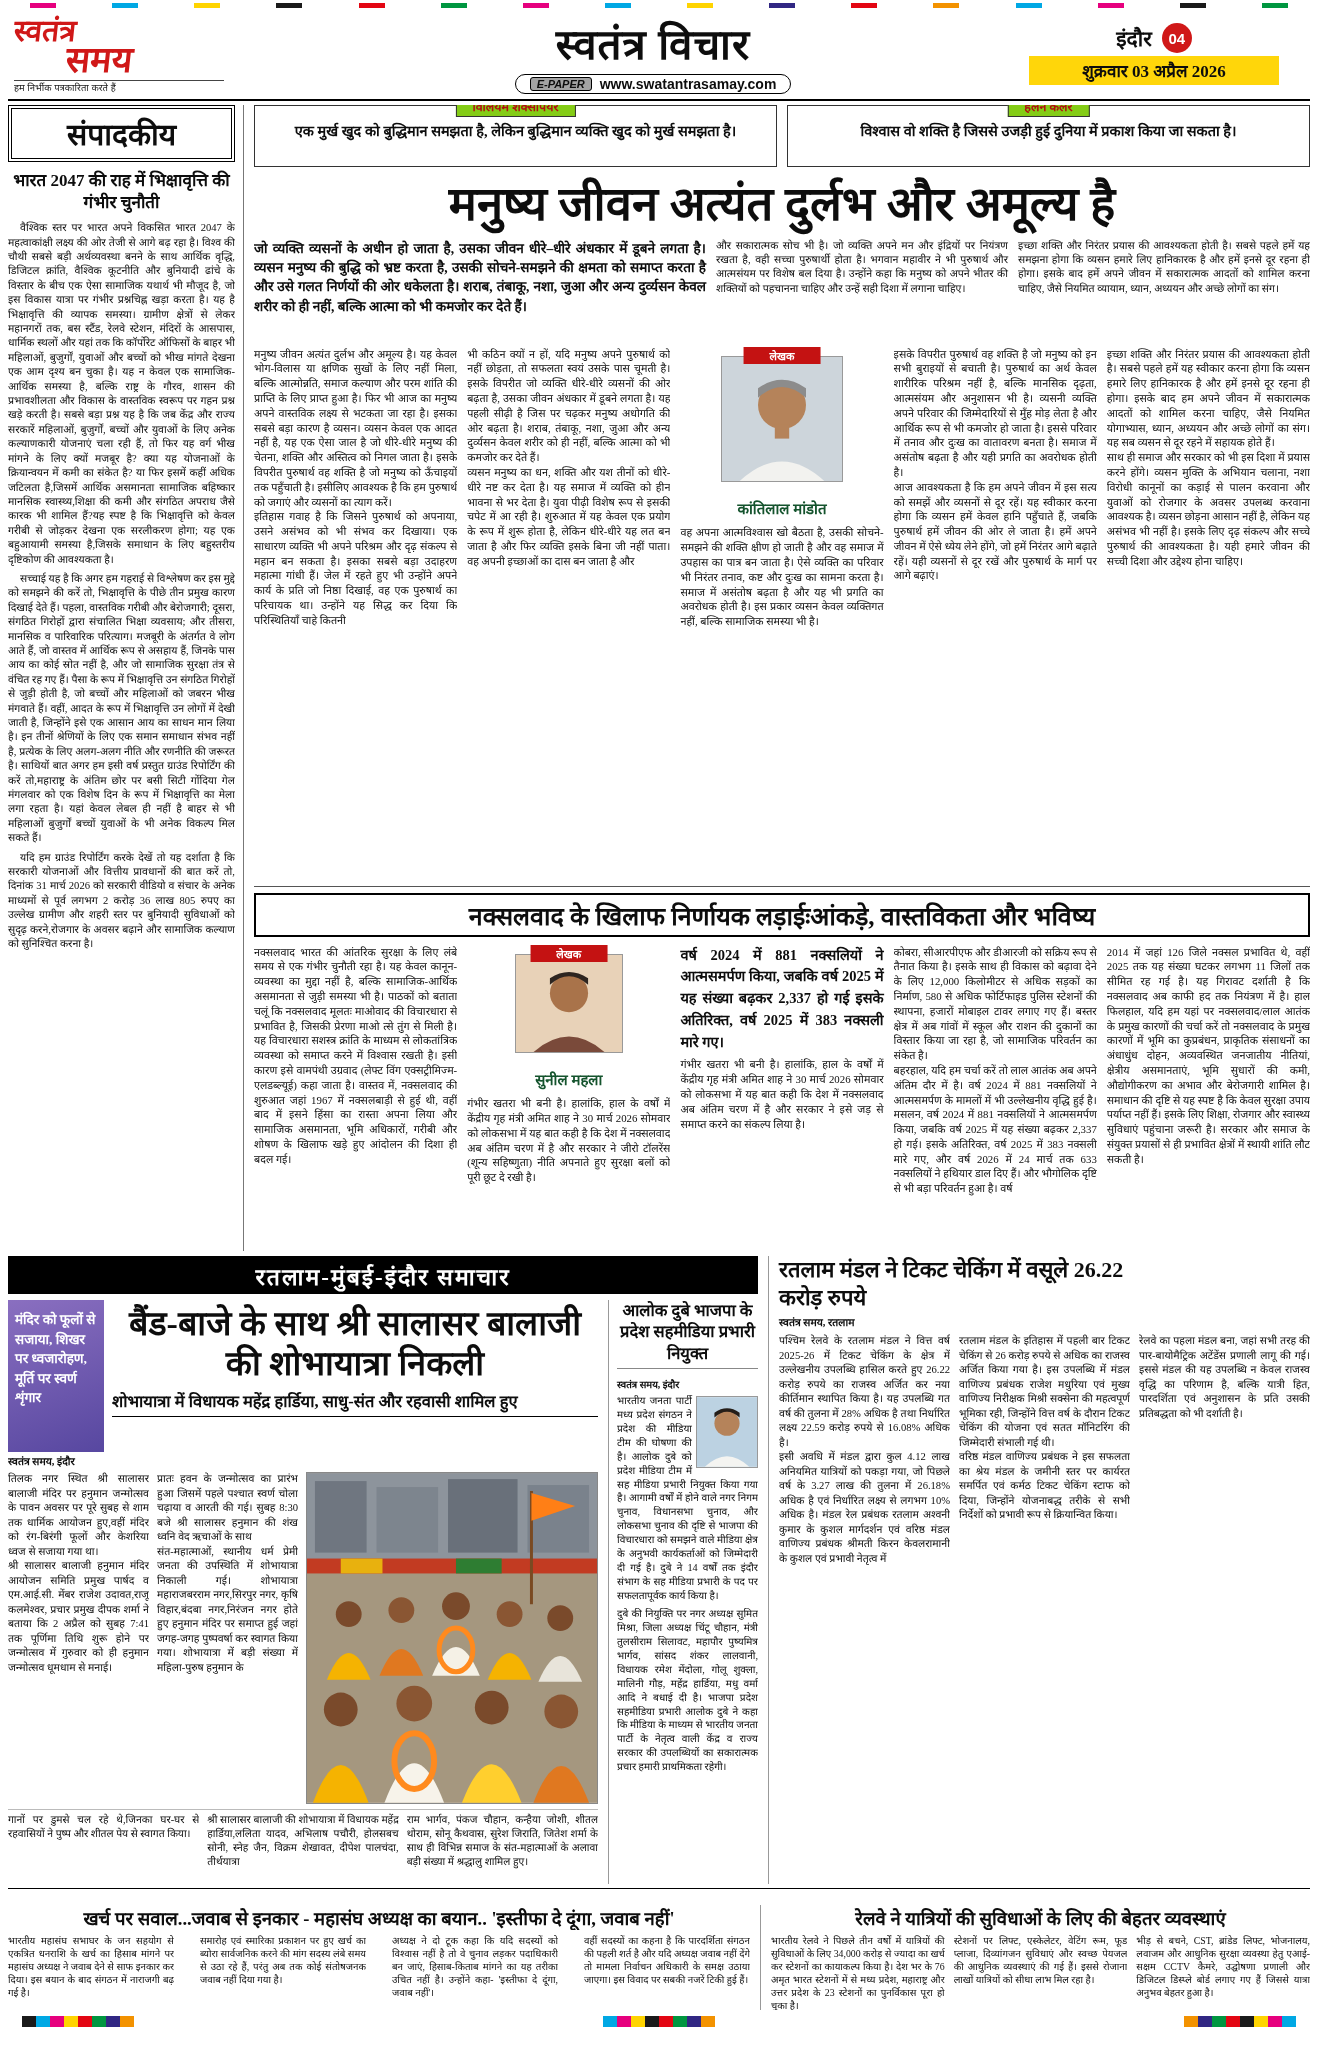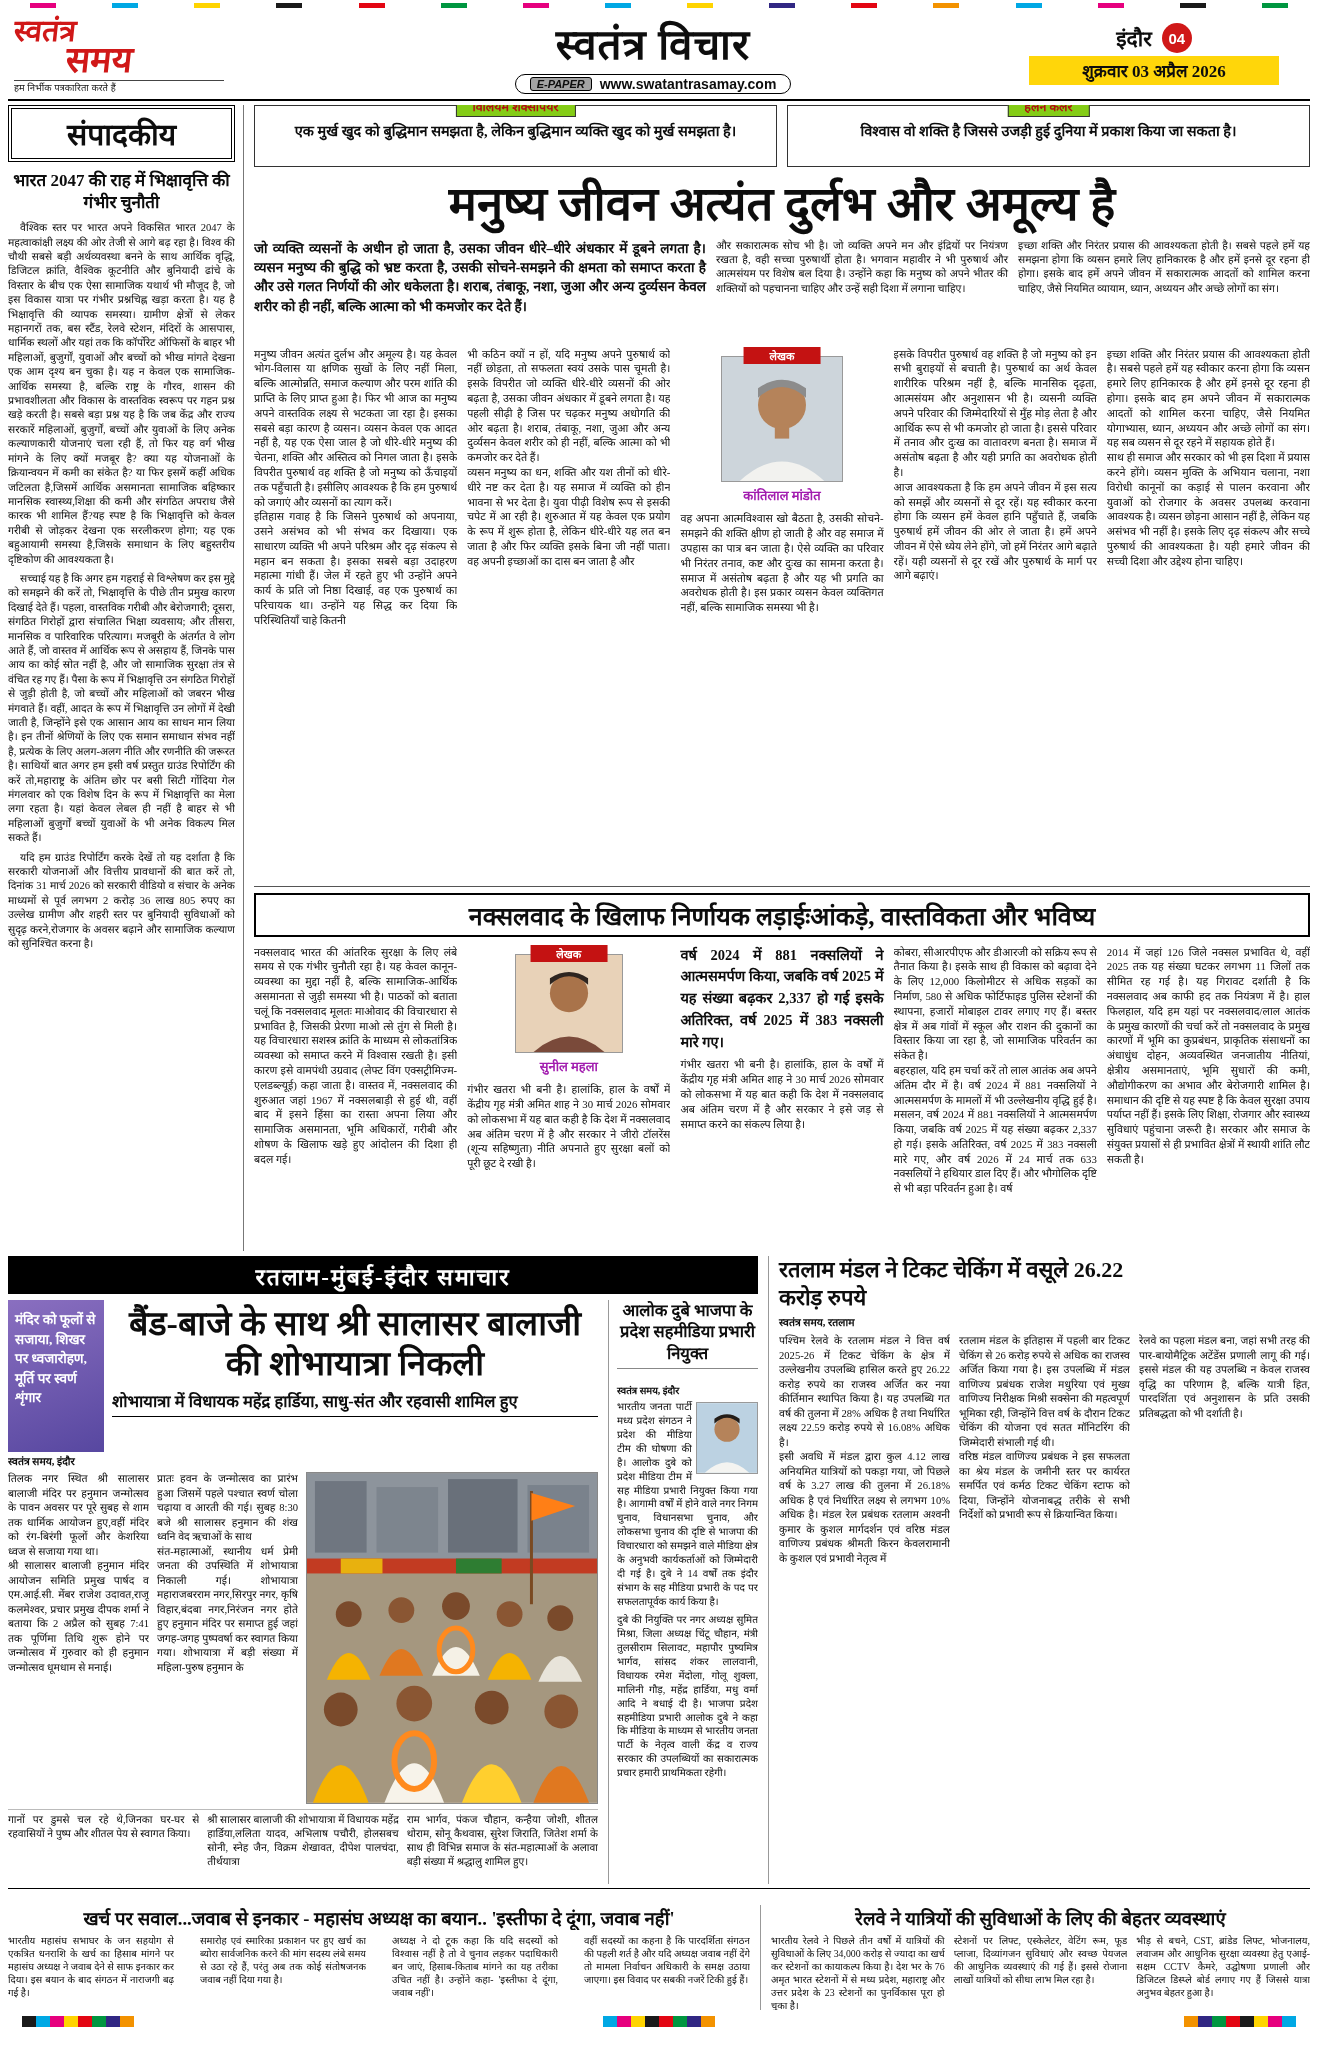--- a/index.html
+++ b/index.html
@@ -49,21 +49,21 @@
   .main-headline{font-size:47px;font-weight:bold;text-align:center;margin:12px 0 8px;line-height:1.1;}
   .intro-row{display:grid;grid-template-columns:452px 1fr 1fr;gap:10px;height:100px;overflow:hidden;margin-bottom:8px;}
   .intro-bold{font-weight:bold;font-size:13.6px;line-height:1.42;text-align:justify;}
   .intro-col{font-size:10.6px;line-height:1.35;text-align:justify;}
   .body-cols{display:grid;grid-template-columns:repeat(5,1fr);gap:10px;height:540px;overflow:hidden;border-bottom:1.5px solid #555;padding-bottom:6px;}
   .ncol, .bcol{font-size:10.8px;line-height:1.37;text-align:justify;overflow:hidden;white-space:pre-line;}
 
   .author-box{width:122px;margin:0 auto 7px;text-align:center;position:relative;padding-top:9px;}
   .lekhak-tab{position:absolute;top:0;left:50%;transform:translateX(-50%);background:#c41212;color:#fff;font-weight:bold;font-size:11px;padding:1px 26px;z-index:2;font-family:"Liberation Sans",sans-serif;}
   .author-photo{border:1px solid #999;display:block;width:100%;height:auto;background:#dfe3e8;}
-  .author-name{color:#a21caf;font-weight:bold;font-size:13px;margin-top:4px;}
+  .author-name{color:#14532d;font-weight:bold;font-size:15px;margin-top:16px;}
 
   .naxal{margin-top:6px;}
   .naxal-headbox{border:2px solid #000;text-align:center;font-size:25px;font-weight:bold;padding:3px 0;margin-bottom:8px;}
   .naxal-cols{display:grid;grid-template-columns:repeat(5,1fr);gap:10px;height:268px;overflow:hidden;}
   .nax-highlight{font-weight:bold;font-size:14.5px;line-height:1.5;text-align:justify;margin-bottom:4px;}
   .naxal .author-box{width:108px;}
 
   
   .lower-grid{display:grid;grid-template-columns:590px 150px 1fr;column-gap:10px;margin-top:5px;height:628px;overflow:hidden;}
   .banner{grid-column:1/3;background:#000;color:#fff;text-align:center;font-size:23px;font-weight:bold;letter-spacing:2px;padding:4px 0;height:38px;margin-bottom:6px;}
@@ -73,21 +73,21 @@
   .salasar-headline{font-size:34px;font-weight:bold;text-align:center;line-height:1.18;padding-top:4px;}
   .salasar-sub{font-size:16.5px;font-weight:bold;border-bottom:1.5px solid #000;padding:3px 0 4px;margin:2px 0 3px;}
   .salasar-byline{font-weight:bold;font-size:10.5px;margin:2px 0 4px;}
   .salasar-main{display:grid;grid-template-columns:1fr 1fr 292px;gap:8px;height:332px;overflow:hidden;}
   .s-col{font-size:10.6px;line-height:1.37;text-align:justify;overflow:hidden;white-space:pre-line;}
   .procession{width:292px;height:332px;border:1px solid #888;display:block;}
   .salasar-bottom{display:grid;grid-template-columns:repeat(3,1fr);gap:8px;height:68px;overflow:hidden;margin-top:5px;border-top:1px solid #bbb;padding-top:3px;}
   .salasar-bottom div{font-size:10.4px;line-height:1.35;text-align:justify;overflow:hidden;}
 
   .alok{grid-column:2;border-left:1px solid #999;padding-left:8px;overflow:hidden;}
-  .alok-head{font-size:16.5px;font-weight:bold;text-align:center;line-height:1.3;border-bottom:1px solid #888;padding-bottom:4px;margin-bottom:15px;}
+  .alok-head{font-size:16.5px;font-weight:bold;text-align:center;line-height:1.3;border-bottom:1px solid #888;padding-bottom:4px;margin-bottom:9px;}
   .alok-byline{font-weight:bold;font-size:9.8px;margin-bottom:3px;}
   .alok-body{font-size:10.2px;line-height:1.36;text-align:justify;overflow:hidden;height:520px;}
   .alok-photo{float:right;width:62px;height:72px;border:1px solid #999;margin:2px 0 3px 4px;}
   .alok-body p{margin-bottom:5px;}
 
   .ratlam{grid-column:3;grid-row:1/3;border-left:1px solid #999;padding-left:10px;overflow:hidden;}
   .ratlam-head{font-size:22px;font-weight:bold;line-height:1.25;width:360px;margin-bottom:4px;}
   .ratlam-byline{font-weight:bold;font-size:10.5px;margin-bottom:5px;}
   .ratlam-cols{display:grid;grid-template-columns:repeat(3,1fr);gap:9px;height:520px;overflow:hidden;}
   .ratlam-cols div{font-size:10.6px;line-height:1.37;text-align:justify;overflow:hidden;white-space:pre-line;}

